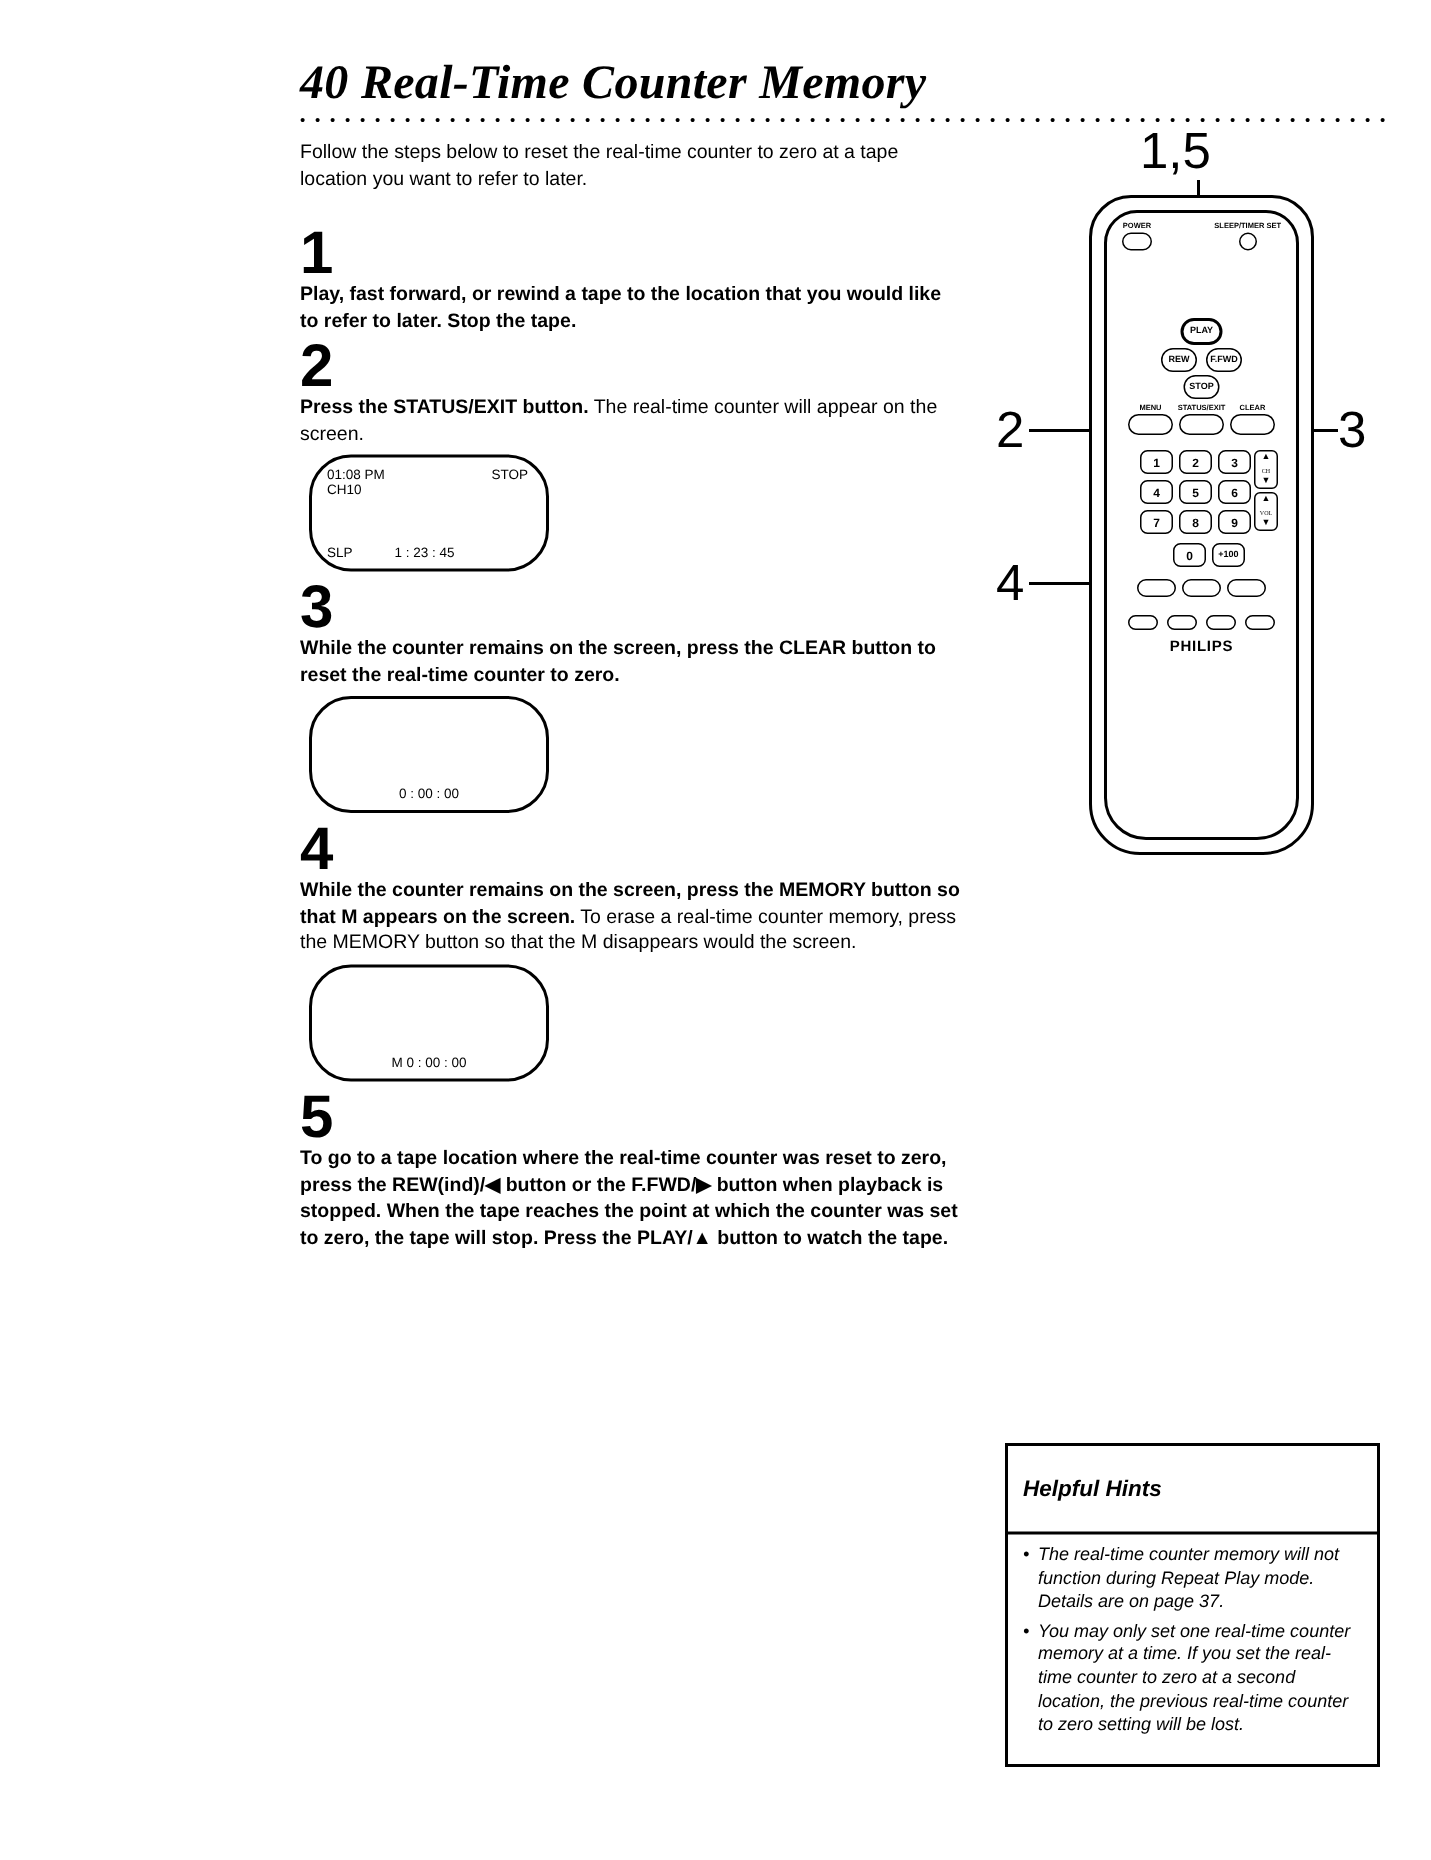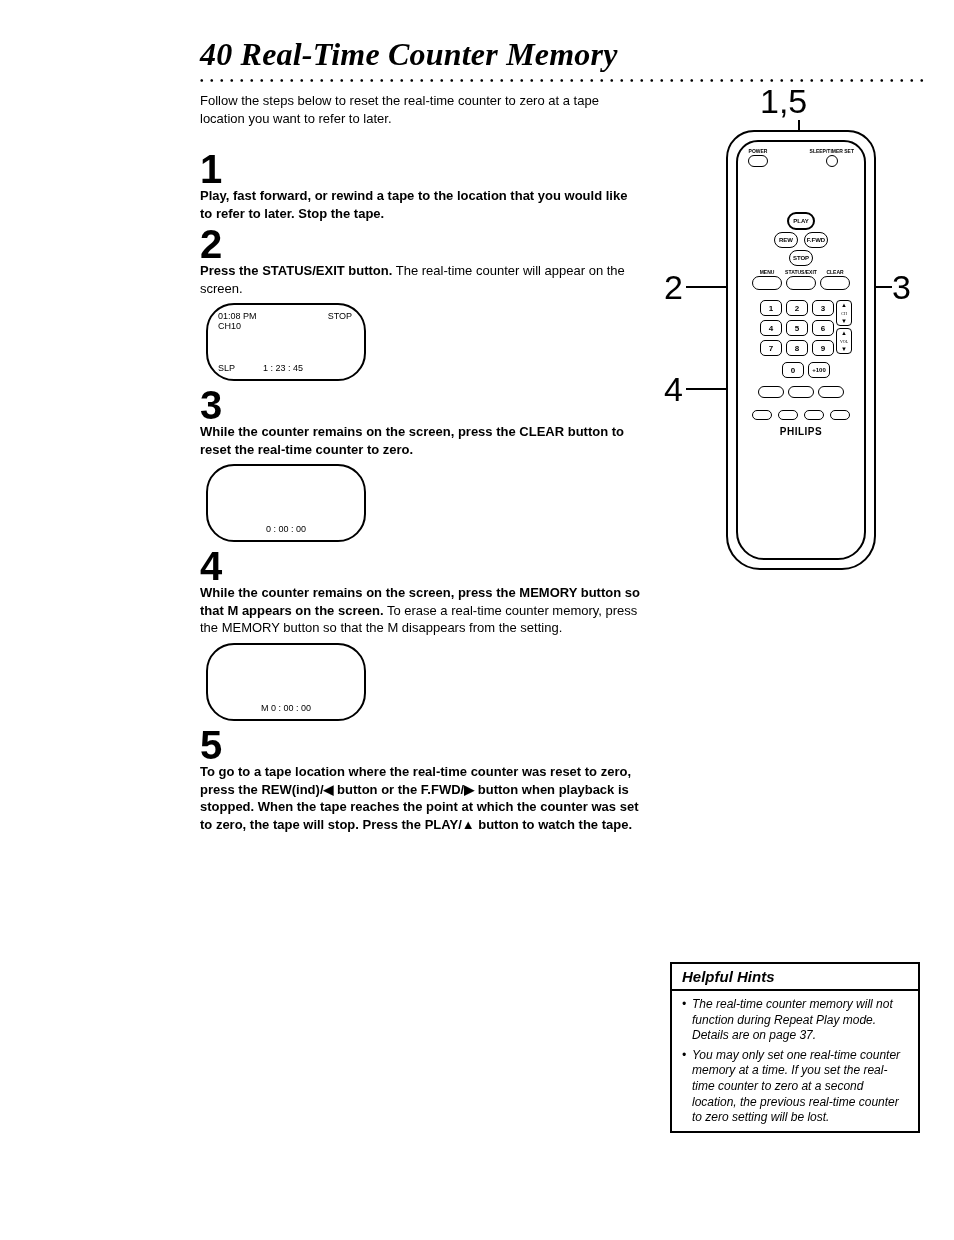--- a/index.html
+++ b/index.html
@@ -97,22 +97,22 @@
   .sm-oval { width:20px; height:10px; border:1.5px solid #000; border-radius:5px;}
   .brand { position:absolute; top:284px; left:50%; transform:translateX(-50%); font-size:10px; font-family:Arial; font-weight:bold; letter-spacing:0.5px;}
 
   
   .hints {
     margin-top: 340px;
     border: 2px solid #000;
     width: 250px;
     font-family: Arial, Helvetica, sans-serif;
   }
-  .hints-title { border-bottom: 2px solid #000; padding: 4px 10px; font-style: italic; font-weight: bold; font-size: 15px; }
-  .hints-body { padding: 6px 10px 1px 10px; font-size: 12px; font-style: italic; line-height:1.3;}
+  .hints-title { border-bottom: 2px solid #000; padding: 20px 10px; font-style: italic; font-weight: bold; font-size: 15px; }
+  .hints-body { padding: 6px 10px 14px 10px; font-size: 12px; font-style: italic; line-height:1.3;}
   .hints-body ul { list-style: none; padding:0; margin:0;}
   .hints-body li { position:relative; padding-left: 10px; margin-bottom:4px;}
   .hints-body li::before { content:"•"; position:absolute; left:0; top:0; }
 </style>
 </head>
 <body>
 
 <div class="page-title">
   <span class="num">40</span>
   <span>Real-Time Counter Memory</span>
@@ -137,21 +137,21 @@
     </div>
 
     <div class="step-num">3</div>
     <p class="step-body"><b>While the counter remains on the screen, press the CLEAR button to reset the real-time counter to zero.</b></p>
 
     <div class="screen">
       <div class="s-center-bottom">0 : 00 : 00</div>
     </div>
 
     <div class="step-num">4</div>
-    <p class="step-body"><b>While the counter remains on the screen, press the MEMORY button so that M appears on the screen.</b><span> To erase a real-time counter memory, press the MEMORY button so that the M disappears from the setting.</span></p>
+    <p class="step-body"><b>While the counter remains on the screen, press the MEMORY button so that M appears on the screen.</b><span> To erase a real-time counter memory, press the MEMORY button so that the M disappears would the screen.</span></p>
 
     <div class="screen">
       <div class="s-center-bottom">M  0 : 00 : 00</div>
     </div>
 
     <div class="step-num">5</div>
     <p class="step-body"><b>To go to a tape location where the real-time counter was reset to zero, press the REW(ind)/◀ button or the F.FWD/▶ button when playback is stopped. When the tape reaches the point at which the counter was set to zero, the tape will stop. Press the PLAY/▲ button to watch the tape.</b></p>
   </div>
 
   <div class="col-right">

